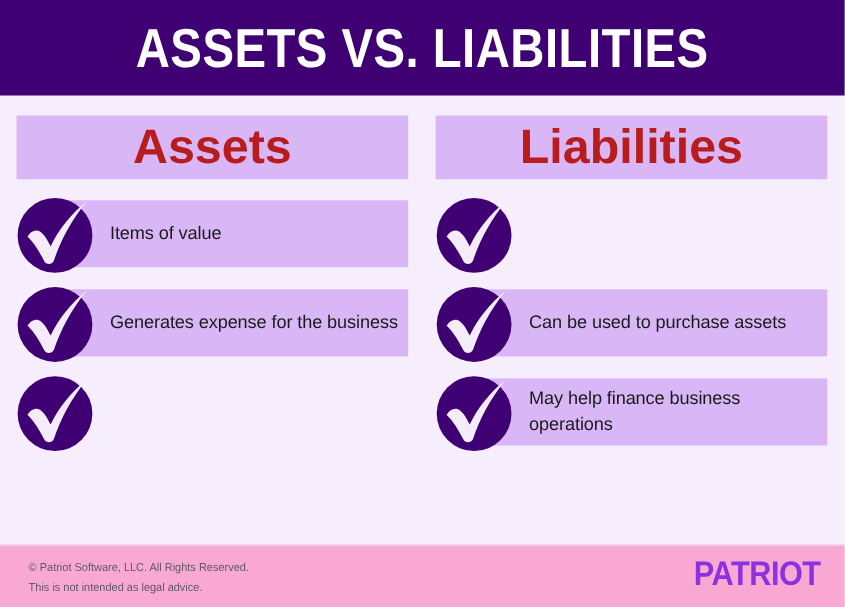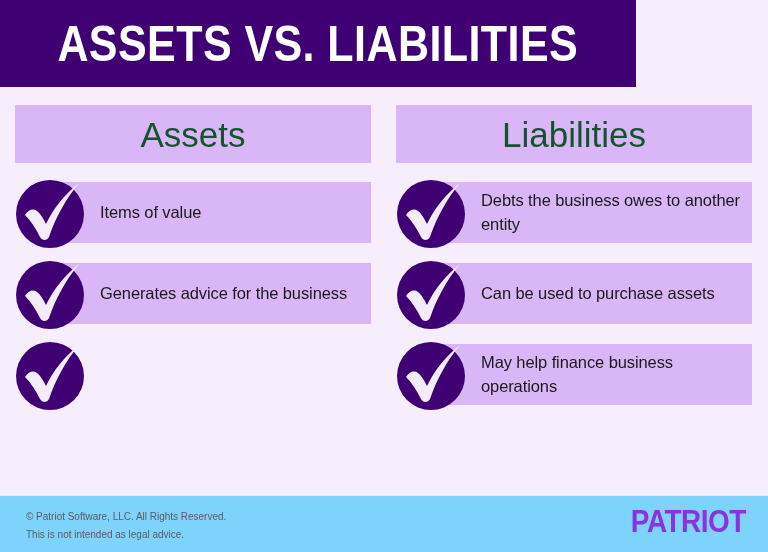--- a/index.html
+++ b/index.html
@@ -20,21 +20,21 @@
     height: 552px;
     background: #f7eefd;
     overflow: hidden;
   }
 
   
   .header-bar {
     position: absolute;
     left: 0;
     top: 0;
-    width: 636px;
+    width: 768px;
     height: 87px;
     background: #3e0073;
     display: flex;
     align-items: center;
     justify-content: center;
   }
   .header-title {
     color: #ffffff;
     font-family: "Liberation Sans Narrow", "Liberation Sans", "DejaVu Sans Condensed", sans-serif;
     font-size: 50px;
@@ -70,23 +70,23 @@
     top: 18px;
     left: 0;
     width: 356px;
     height: 58px;
     background: #d9b7f7;
     display: flex;
     align-items: center;
     justify-content: center;
   }
   .col-head-text {
-    color: #14532d;
-    font-size: 35px;
-    font-weight: normal;
+    color: #b91c1c;
+    font-size: 44px;
+    font-weight: bold;
     line-height: 1;
     white-space: nowrap;
   }
 
   .rows {
     position: absolute;
     top: 90px;
     left: 0;
     width: 356px;
   }
@@ -130,21 +130,21 @@
     overflow: visible;
   }
 
   
   .footer {
     position: absolute;
     left: 0;
     top: 495px;
     width: 768px;
     height: 57px;
-    background: #7dd3fc;
+    background: #f9a8d4;
     border-top: 1px solid #ece3f5;
   }
   .footer-legal {
     position: absolute;
     left: 26px;
     top: 11px;
     width: 470px;
   }
   .footer-line {
     color: #5e5a63;
@@ -195,21 +195,21 @@
             <svg viewBox="0 0 72 72" xmlns="http://www.w3.org/2000/svg">
               <circle cx="35" cy="37" r="34" fill="#3e0073"></circle>
               <path d="M10 38 C13 33 18 31 22 34 C26 37 29 43 31 47 C38 32 50 17 64 6 C50 23 40 42 34 60 C32 64 27 64 25 60 C21 52 16 44 10 38 Z" fill="#f4ecfb"></path>
             </svg>
           </span>
         </div>
 
 
         <div class="row">
           <div class="row-bar">
-            <span class="row-text">Generates advice for the business</span>
+            <span class="row-text">Generates expense for the business</span>
           </div>
           <span class="check-icon">
             <svg viewBox="0 0 72 72" xmlns="http://www.w3.org/2000/svg">
               <circle cx="35" cy="37" r="34" fill="#3e0073"></circle>
               <path d="M10 38 C13 33 18 31 22 34 C26 37 29 43 31 47 C38 32 50 17 64 6 C50 23 40 42 34 60 C32 64 27 64 25 60 C21 52 16 44 10 38 Z" fill="#f4ecfb"></path>
             </svg>
           </span>
         </div>
 
         <div class="row">
@@ -224,23 +224,20 @@
       </div>
     </div>
 
     <div class="column right">
       <div class="col-head">
         <div class="col-head-text">Liabilities</div>
       </div>
       <div class="rows">
 
         <div class="row">
-          <div class="row-bar">
-            <span class="row-text">Debts the business owes to another entity</span>
-          </div>
           <span class="check-icon">
             <svg viewBox="0 0 72 72" xmlns="http://www.w3.org/2000/svg">
               <circle cx="35" cy="37" r="34" fill="#3e0073"></circle>
               <path d="M10 38 C13 33 18 31 22 34 C26 37 29 43 31 47 C38 32 50 17 64 6 C50 23 40 42 34 60 C32 64 27 64 25 60 C21 52 16 44 10 38 Z" fill="#f4ecfb"></path>
             </svg>
           </span>
         </div>
 
         <div class="row">
           <div class="row-bar">

